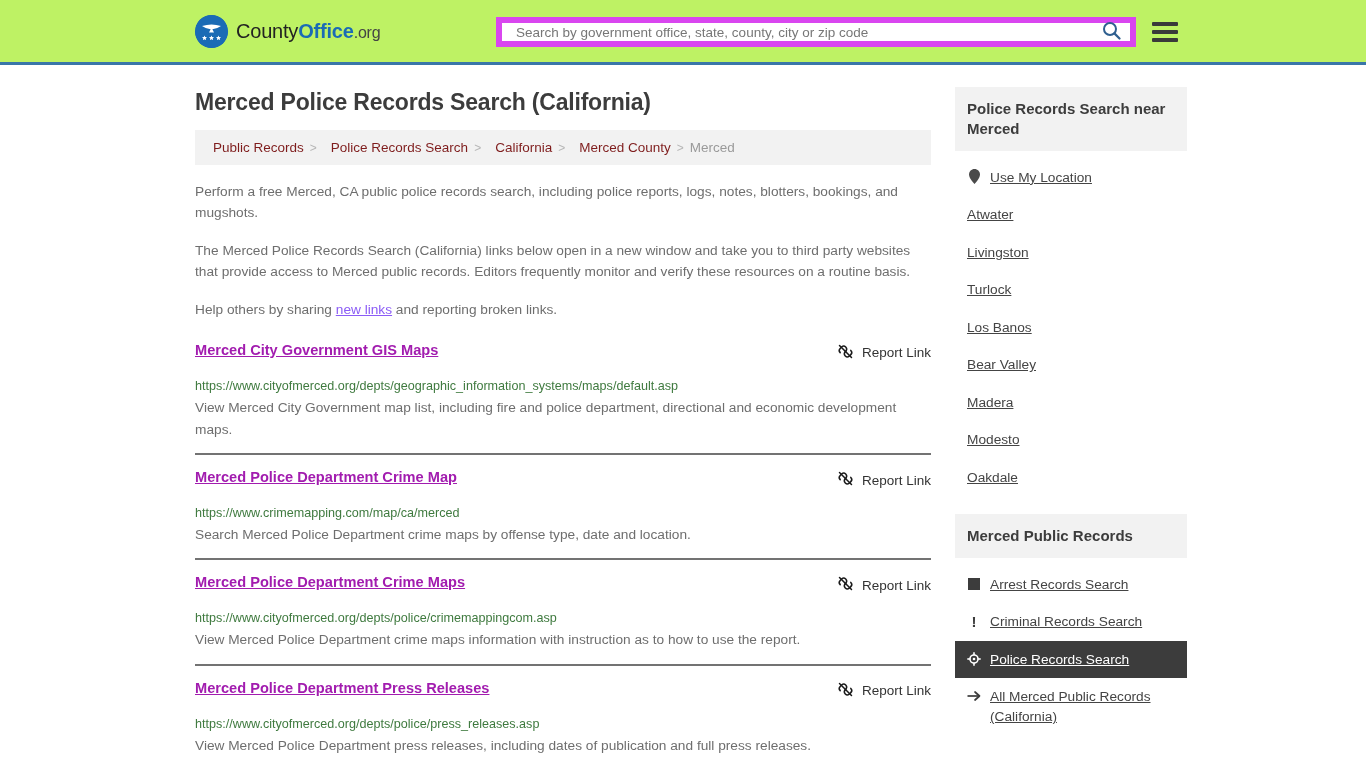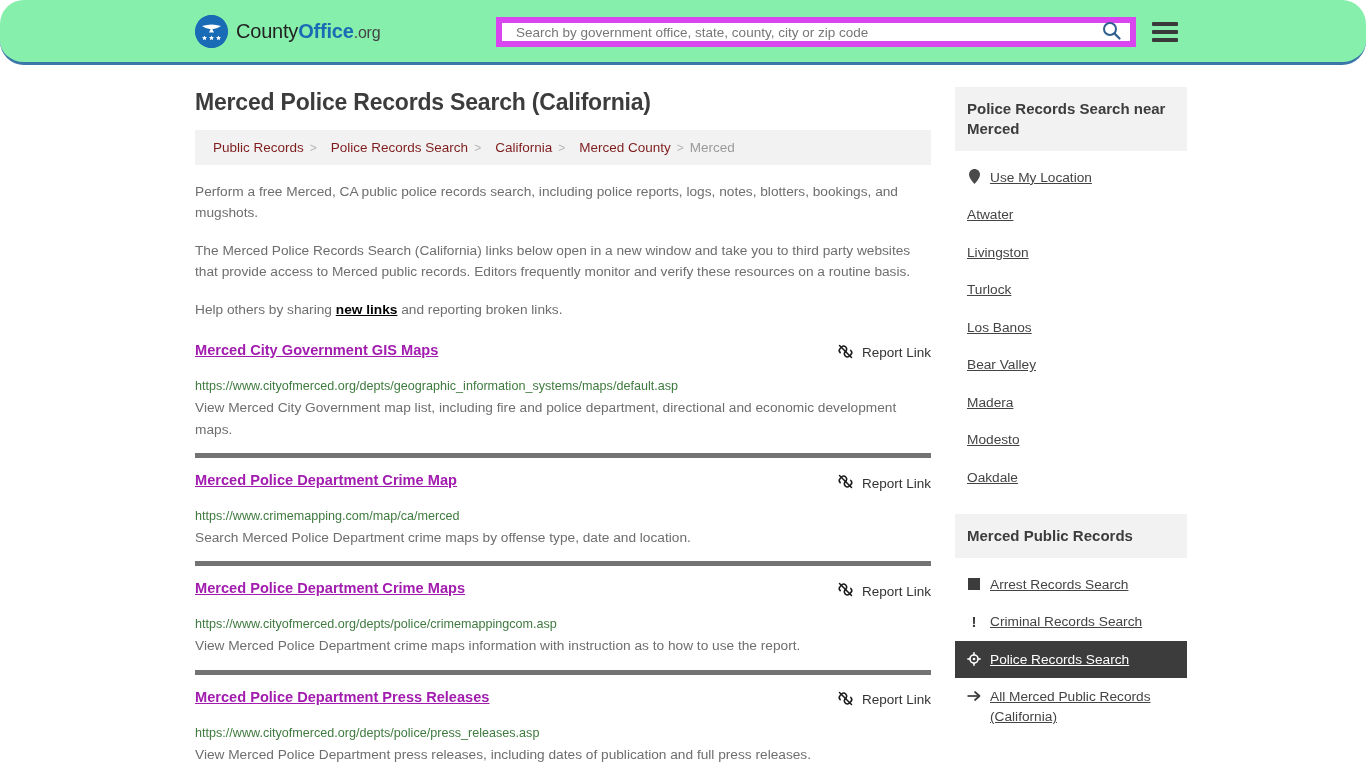--- a/index.html
+++ b/index.html
@@ -8,26 +8,25 @@
     margin: 0; padding: 0;
     width: 1366px; height: 768px;
     overflow: hidden;
     background: #ffffff;
     font-family: "Liberation Sans", sans-serif;
   }
 
   
   .site-header {
     height: 65px;
-    background: #86efac;
+    background: #bef264;
     border-bottom: 3px solid #3a76a8;
     display: flex;
     align-items: center;
     position: relative;
-    border-radius: 24px;
   }
   .logo-wrap {
     display: flex;
     align-items: center;
     margin-left: 195px;
     gap: 8px;
     text-decoration: none;
   }
   .logo-mark {
     width: 33px; height: 33px;
@@ -127,29 +126,29 @@
   .breadcrumb .sep { color: #b6b6b6; font-size: 12px; }
   .breadcrumb .current { color: #9a9a9a; }
 
   .intro p {
     font-size: 13.7px;
     line-height: 1.56;
     color: #6e6e6e;
     margin: 16px 0;
   }
   .intro a {
-    color: #000000;
+    color: #8b5cf6;
     text-decoration: underline;
-    font-weight: bold;
+    font-weight: normal;
   }
 
   
   .results { margin-top: 18px; }
   .result {
-    border-top: 5px solid #737373;
+    border-top: 2px solid #737373;
     padding: 14px 0 12px 0;
     position: relative;
   }
   .result:first-child { border-top: none; padding-top: 4px; }
   .result-head {
     display: flex;
     justify-content: space-between;
     align-items: flex-start;
   }
   .result-title {

